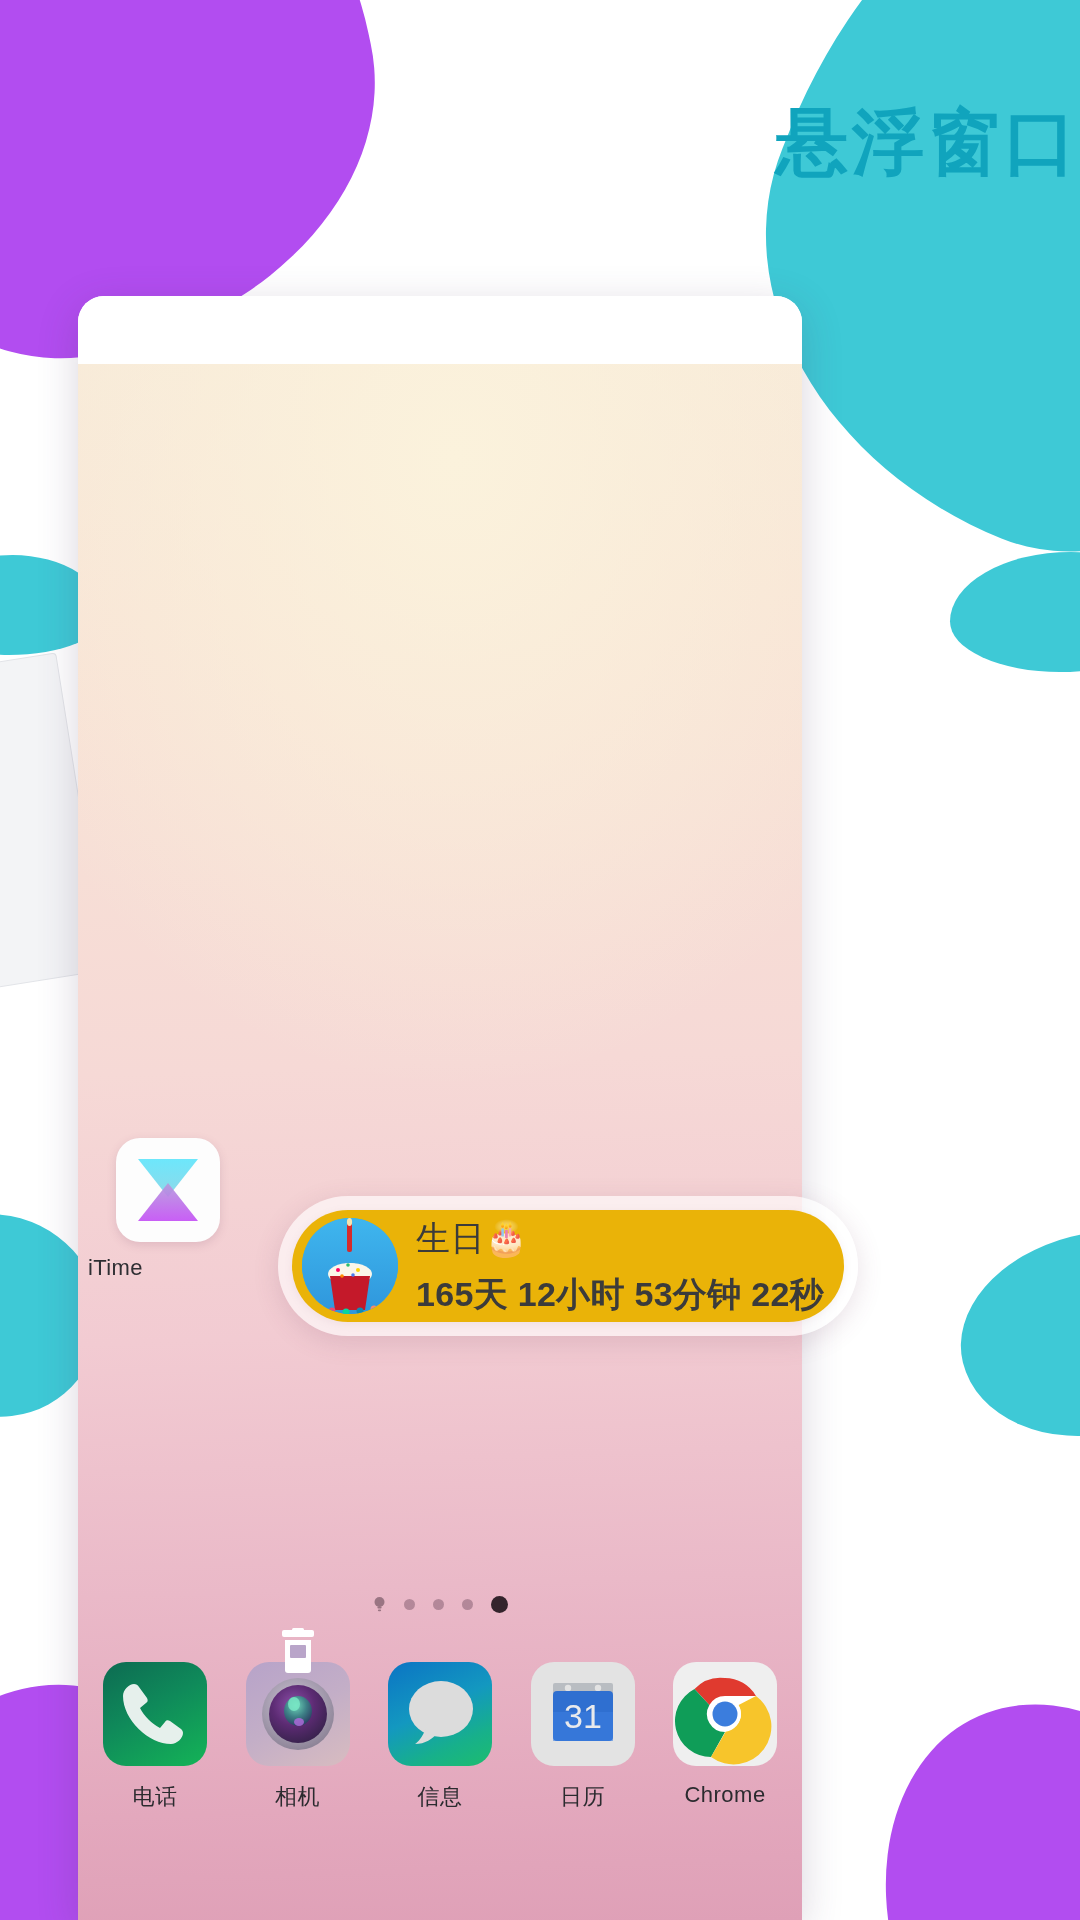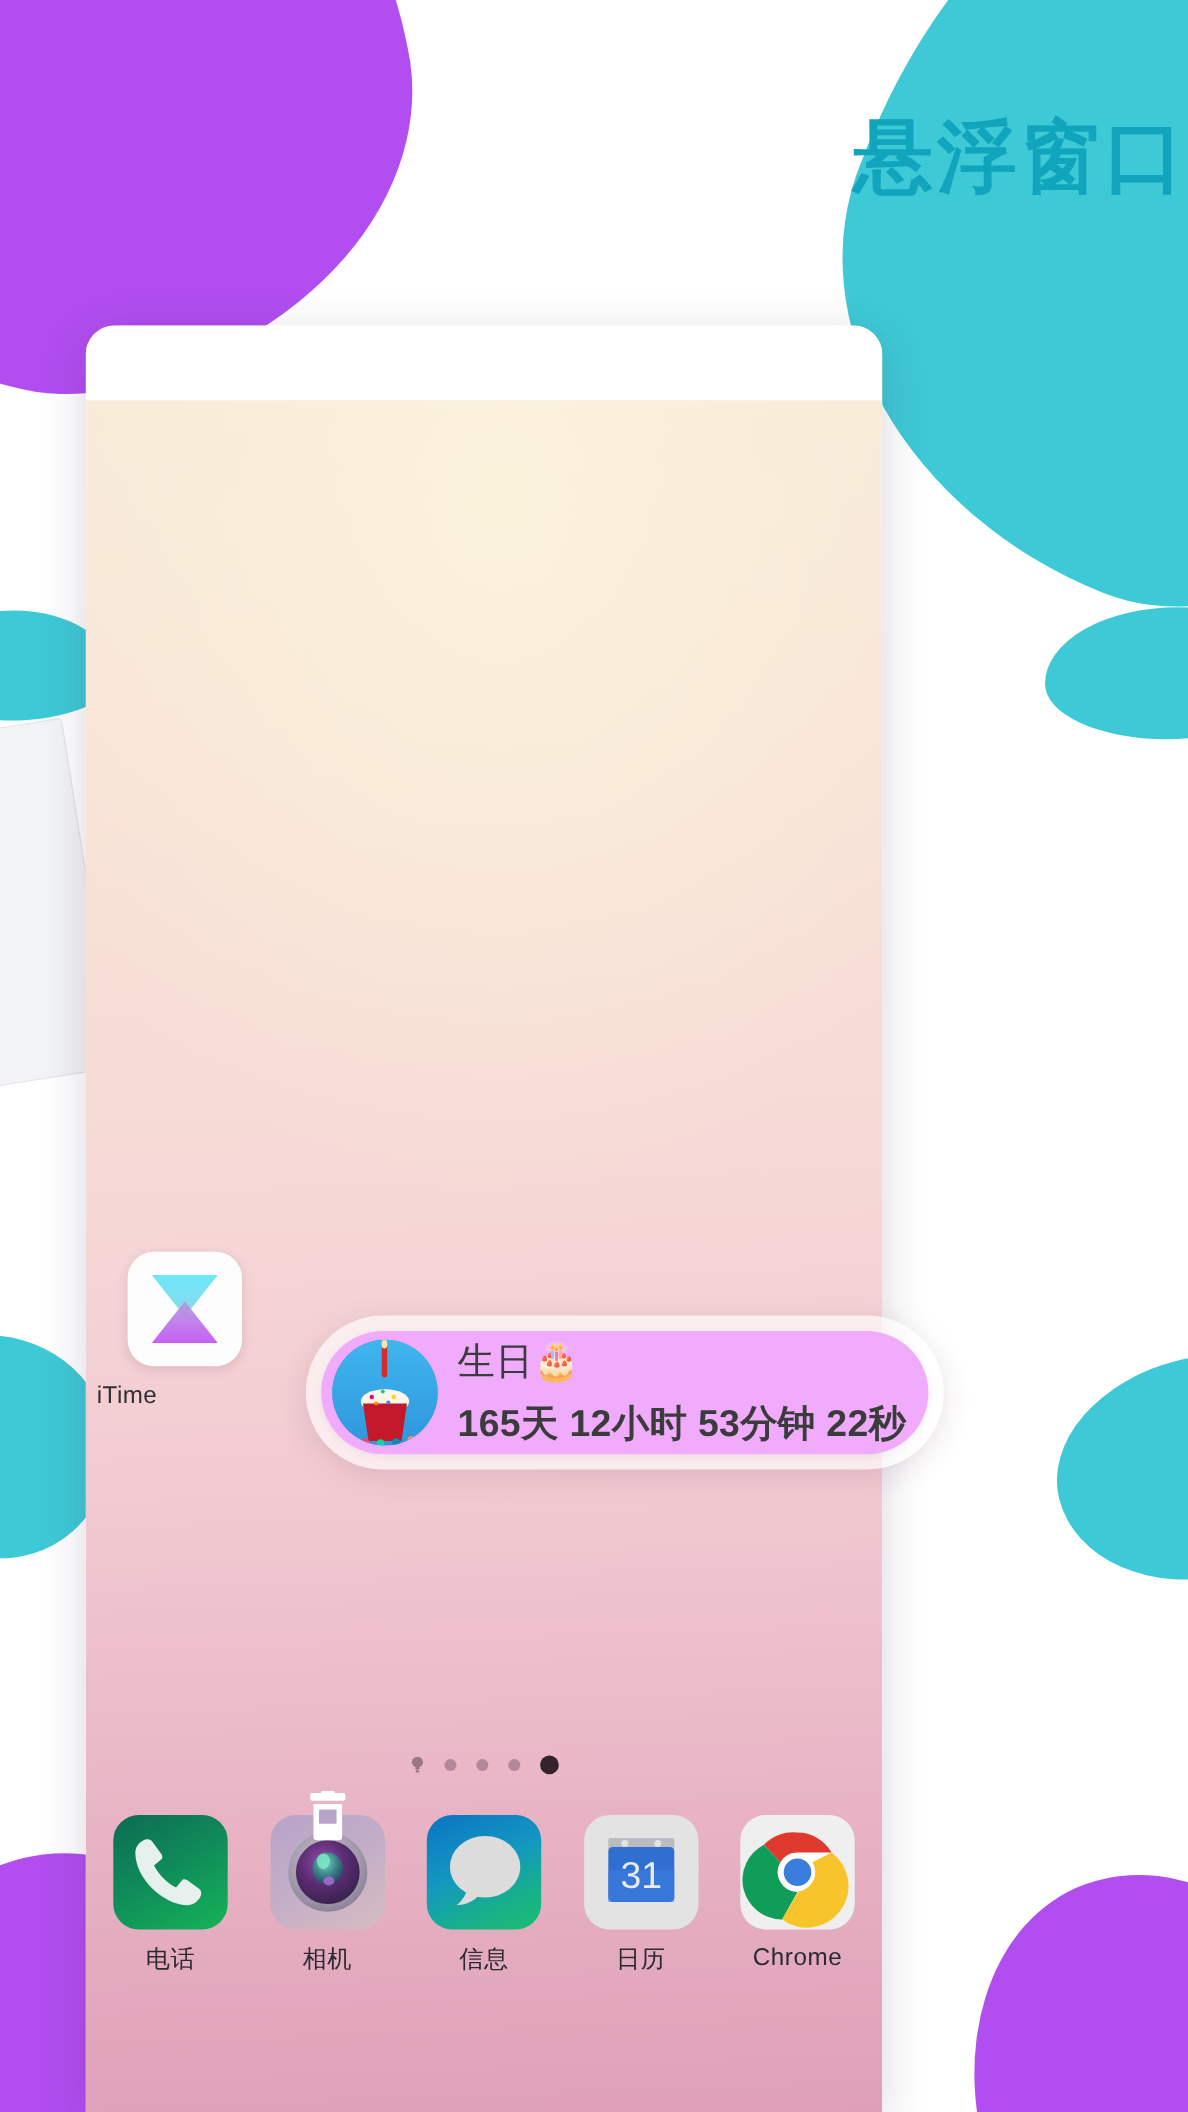--- a/index.html
+++ b/index.html
@@ -229,21 +229,21 @@
     box-sizing: border-box;
   }
   .dock-item {
     width: 126px;
     text-align: center;
     position: relative;
   }
   .dock-tile {
     width: 104px;
     height: 104px;
-    margin: 4px auto;
+    margin: 16px auto;
     border-radius: 23px;
     position: relative;
     overflow: hidden;
   }
   .dock-label {
     margin-top: 12px;
     font-size: 22px;
     color: #2b2b2f;
     letter-spacing: .5px;
   }
@@ -271,21 +271,21 @@
     background: rgba(255,255,255,.62);
     border-radius: 70px;
     box-shadow: 0 6px 26px rgba(120, 70, 100, 0.16);
     z-index: 6;
     display: flex;
     align-items: center;
     padding: 0 14px;
     box-sizing: border-box;
   }
   .float-inner {
-    background: #f0abfc;
+    background: #eab308;
     border-radius: 58px;
     height: 112px;
     width: 100%;
     display: flex;
     align-items: center;
     padding-left: 10px;
     box-sizing: border-box;
     box-shadow: 0 2px 8px rgba(150, 110, 130, 0.10);
   }
   .widget-thumb {

